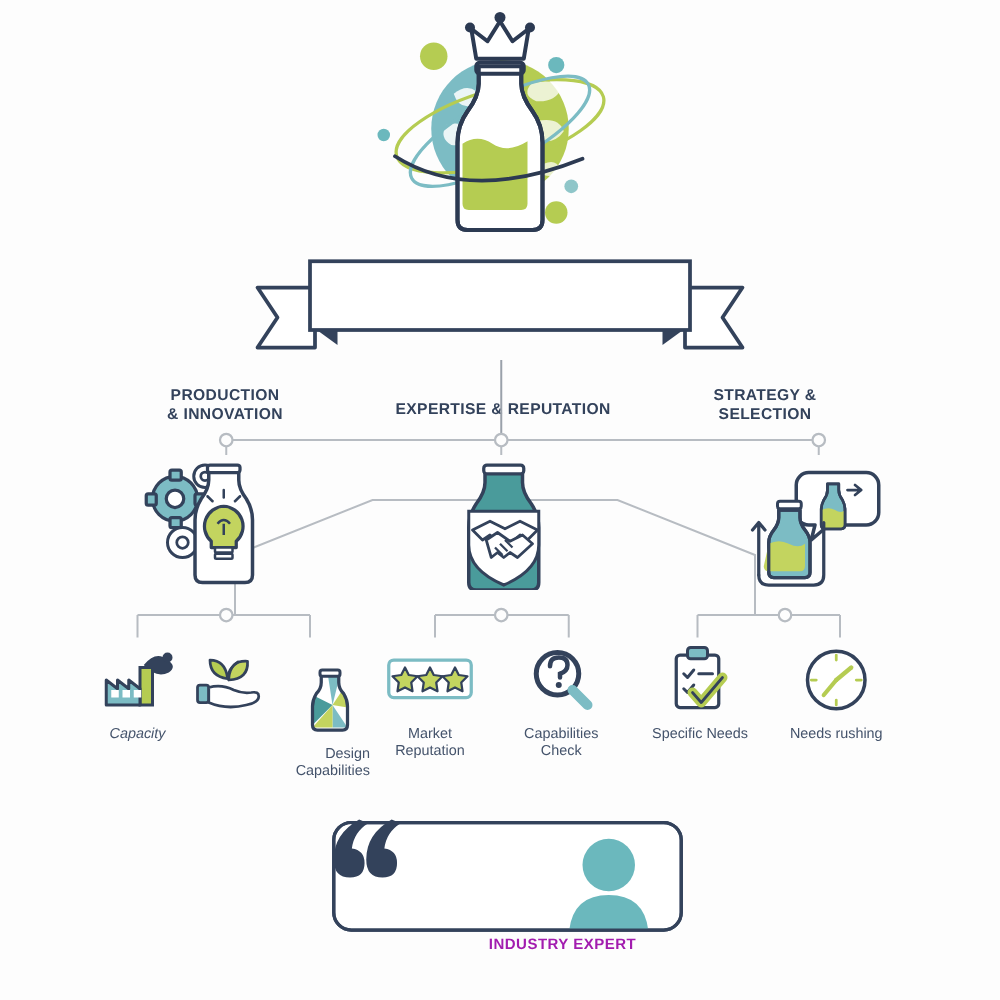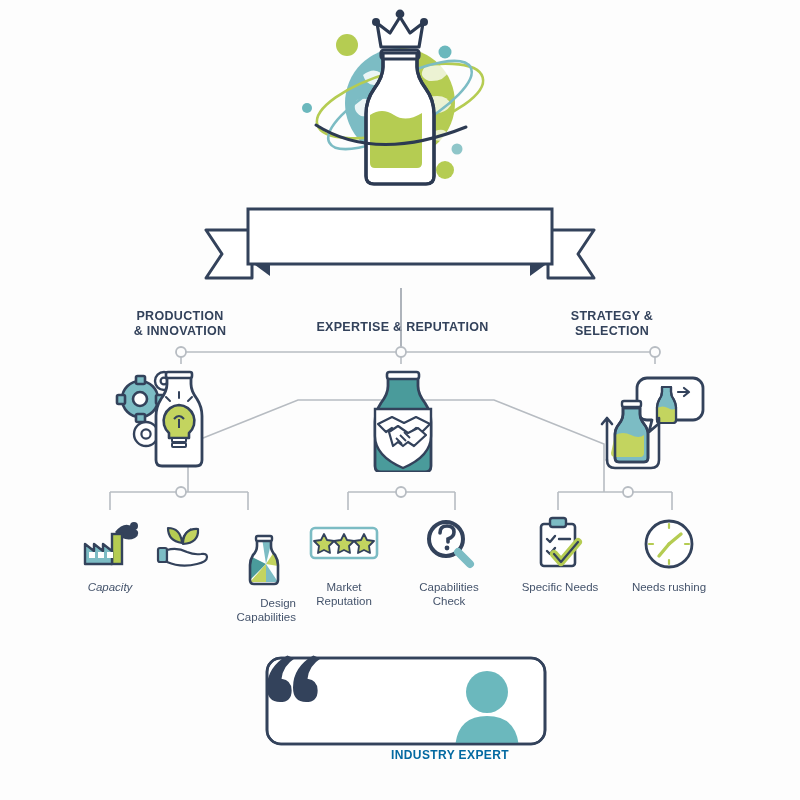--- a/index.html
+++ b/index.html
@@ -60,21 +60,21 @@
   #leaf-transparency{left:397px;top:512px;}
   #leaf-needs{left:508px;top:512px;}
   #leaf-avoid{left:617px;top:512px;}
 
   
   #quote{left:255px;top:640px;width:300px;height:125px;}
   #quote-caption{
     left:350px;top:748px;width:200px;
     text-align:center;
     font-size:12px;font-weight:bold;letter-spacing:.4px;
-    color:#0369a1;
+    color:#a21caf;
   }
 </style>
 </head>
 <body>
 
 <div class="stage">
 
   <div class="abs" id="hero">
     <svg viewBox="0 0 230 195" width="230" height="195">
 

